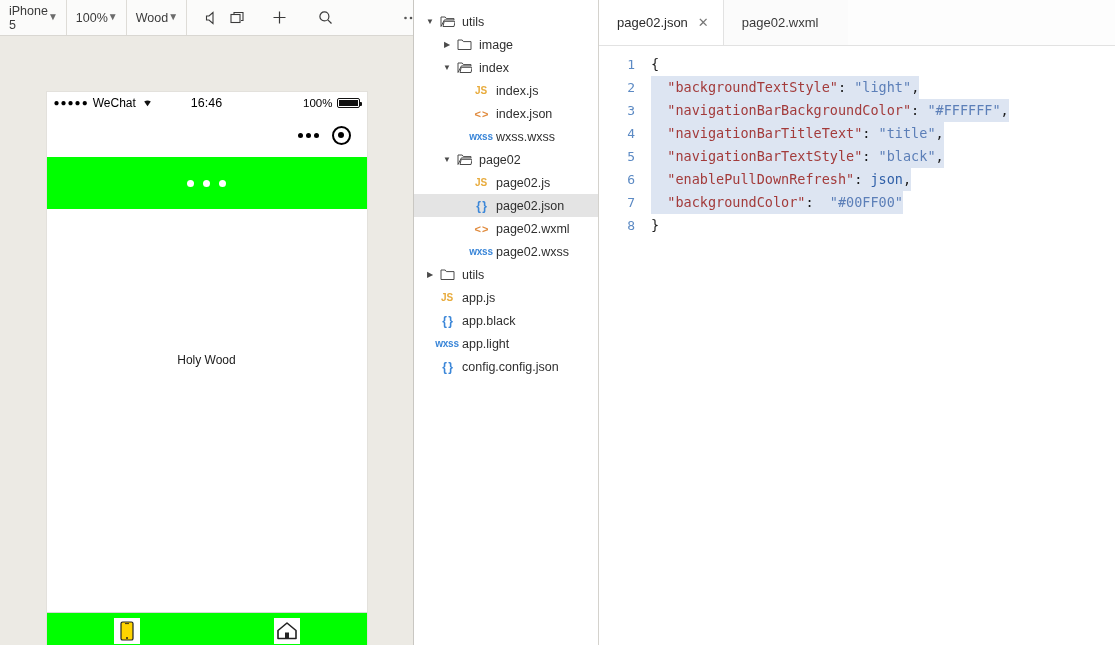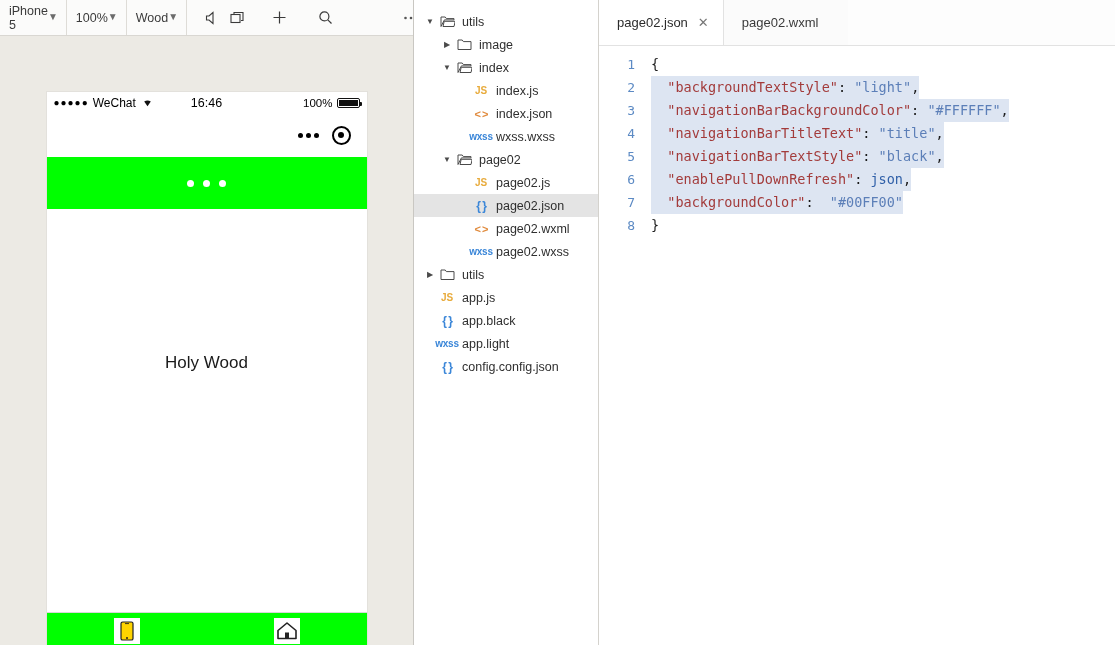--- a/index.html
+++ b/index.html
@@ -105,21 +105,21 @@
 
   .refresh-band {
     height: 52px; min-height: 52px;
     display: flex; align-items: center; justify-content: center; gap: 9px;
   }
   .refresh-band b { width: 7px; height: 7px; border-radius: 50%; background: #fff; display: block; }
 
   .page-body { flex: 1; background: #ffffff; position: relative; }
   .holywood {
     position: absolute; left: 0; right: 0; top: 144px;
-    text-align: center; font-size: 17px; color: #1a1a1a;
+    text-align: center; font-size: 12px; color: #1a1a1a;
   }
 
   .tabbar {
     height: 48px; min-height: 48px;
     display: flex; align-items: center;
     border-top: 1px solid #d8d8d8;
   }
   .tab {
     flex: 1; display: flex; flex-direction: column;
     align-items: center; justify-content: center; gap: 2px;

